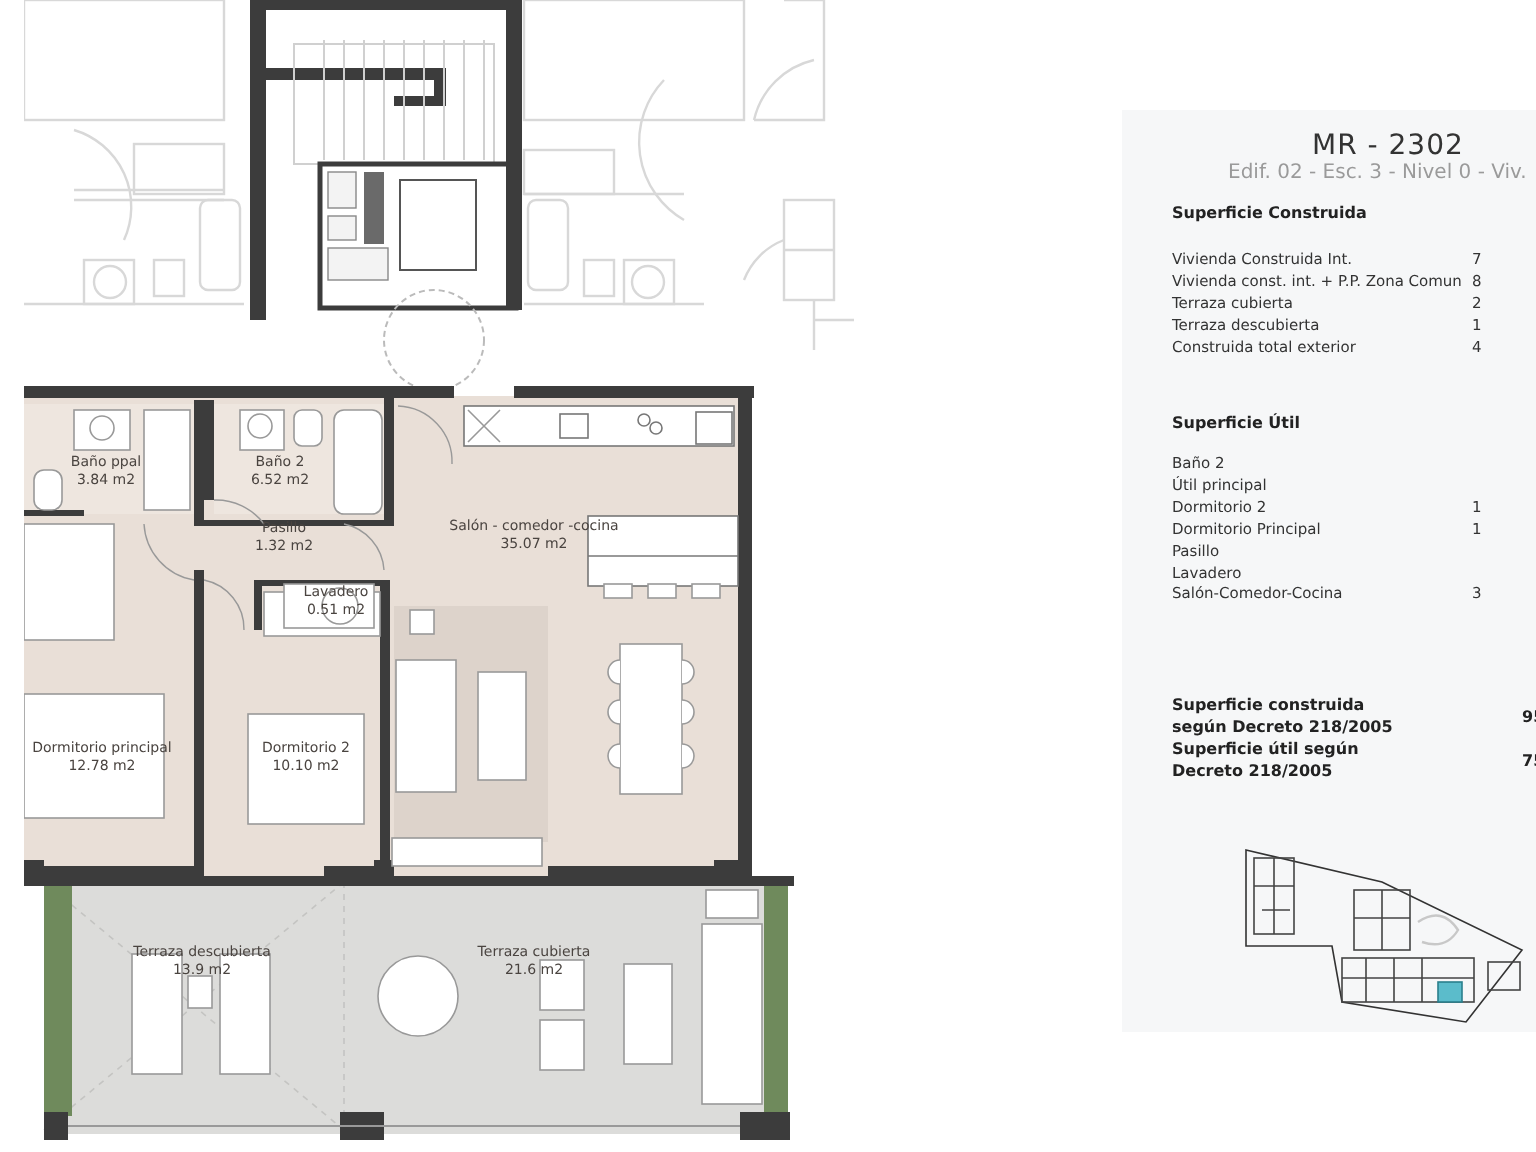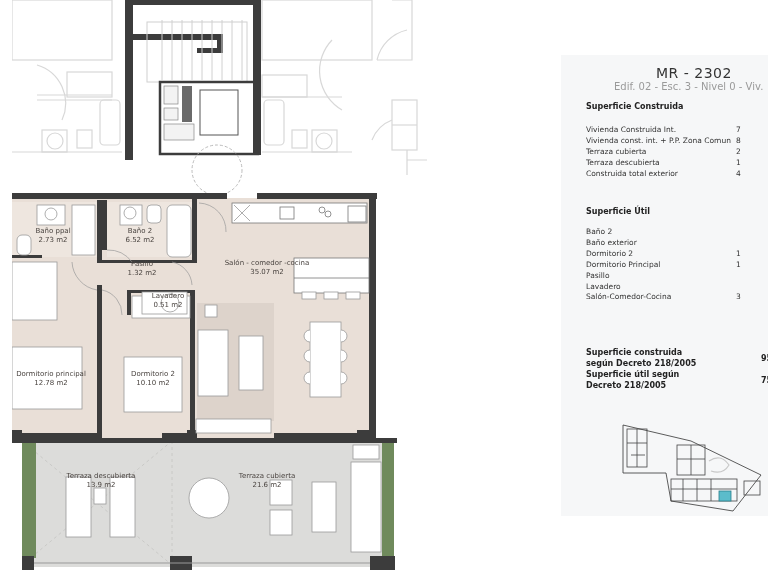--- a/index.html
+++ b/index.html
@@ -172,21 +172,21 @@
       <rect x="258" y="480" width="22" height="25"></rect>
       <rect x="258" y="510" width="22" height="25"></rect>
       <rect x="300" y="482" width="24" height="50"></rect>
       <rect x="339" y="462" width="30" height="90"></rect>
       <rect x="341" y="445" width="26" height="14"></rect>
     </g>
   </svg>
 
   <div class="lbl" style="left:41px;top:227px;">
     <div>Baño ppal</div>
-    <div>2.73 m2</div>
+    <div>3.84 m2</div>
   </div>
   <div class="lbl" style="left:128px;top:227px;">
     <div>Baño 2</div>
     <div>6.52 m2</div>
   </div>
   <div class="lbl" style="left:130px;top:260px;">
     <div>Pasillo</div>
     <div>1.32 m2</div>
   </div>
   <div class="lbl" style="left:255px;top:259px;">
@@ -221,21 +221,21 @@
 
   <div class="phead" style="top:47px;">Superficie Construida</div>
   <div class="prow" style="top:70px;"><span>Vivienda Construida Int.</span><span class="v">7</span></div>
   <div class="prow" style="top:81px;"><span>Vivienda const. int. + P.P. Zona Comun</span><span class="v">8</span></div>
   <div class="prow" style="top:92px;"><span>Terraza cubierta</span><span class="v">2</span></div>
   <div class="prow" style="top:103px;"><span>Terraza descubierta</span><span class="v">1</span></div>
   <div class="prow" style="top:114px;"><span>Construida total exterior</span><span class="v">4</span></div>
 
   <div class="phead" style="top:152px;text-align:center;">Superficie Útil</div>
   <div class="prow" style="top:172px;"><span>Baño 2</span><span class="v"></span></div>
-  <div class="prow" style="top:183px;"><span>Baño exterior</span><span class="v"></span></div>
+  <div class="prow" style="top:183px;"><span>Útil principal</span><span class="v"></span></div>
   <div class="prow" style="top:194px;"><span>Dormitorio 2</span><span class="v">1</span></div>
   <div class="prow" style="top:205px;"><span>Dormitorio Principal</span><span class="v">1</span></div>
   <div class="prow" style="top:216px;"><span>Pasillo</span><span class="v"></span></div>
   <div class="prow" style="top:227px;"><span>Lavadero</span><span class="v"></span></div>
   <div class="prow" style="top:237px;"><span>Salón-Comedor-Cocina</span><span class="v">3</span></div>
 
   <div class="pbold" style="top:292px;">
     <div>Superficie construida</div>
     <div>según Decreto 218/2005</div>
     <span class="v">95</span>

